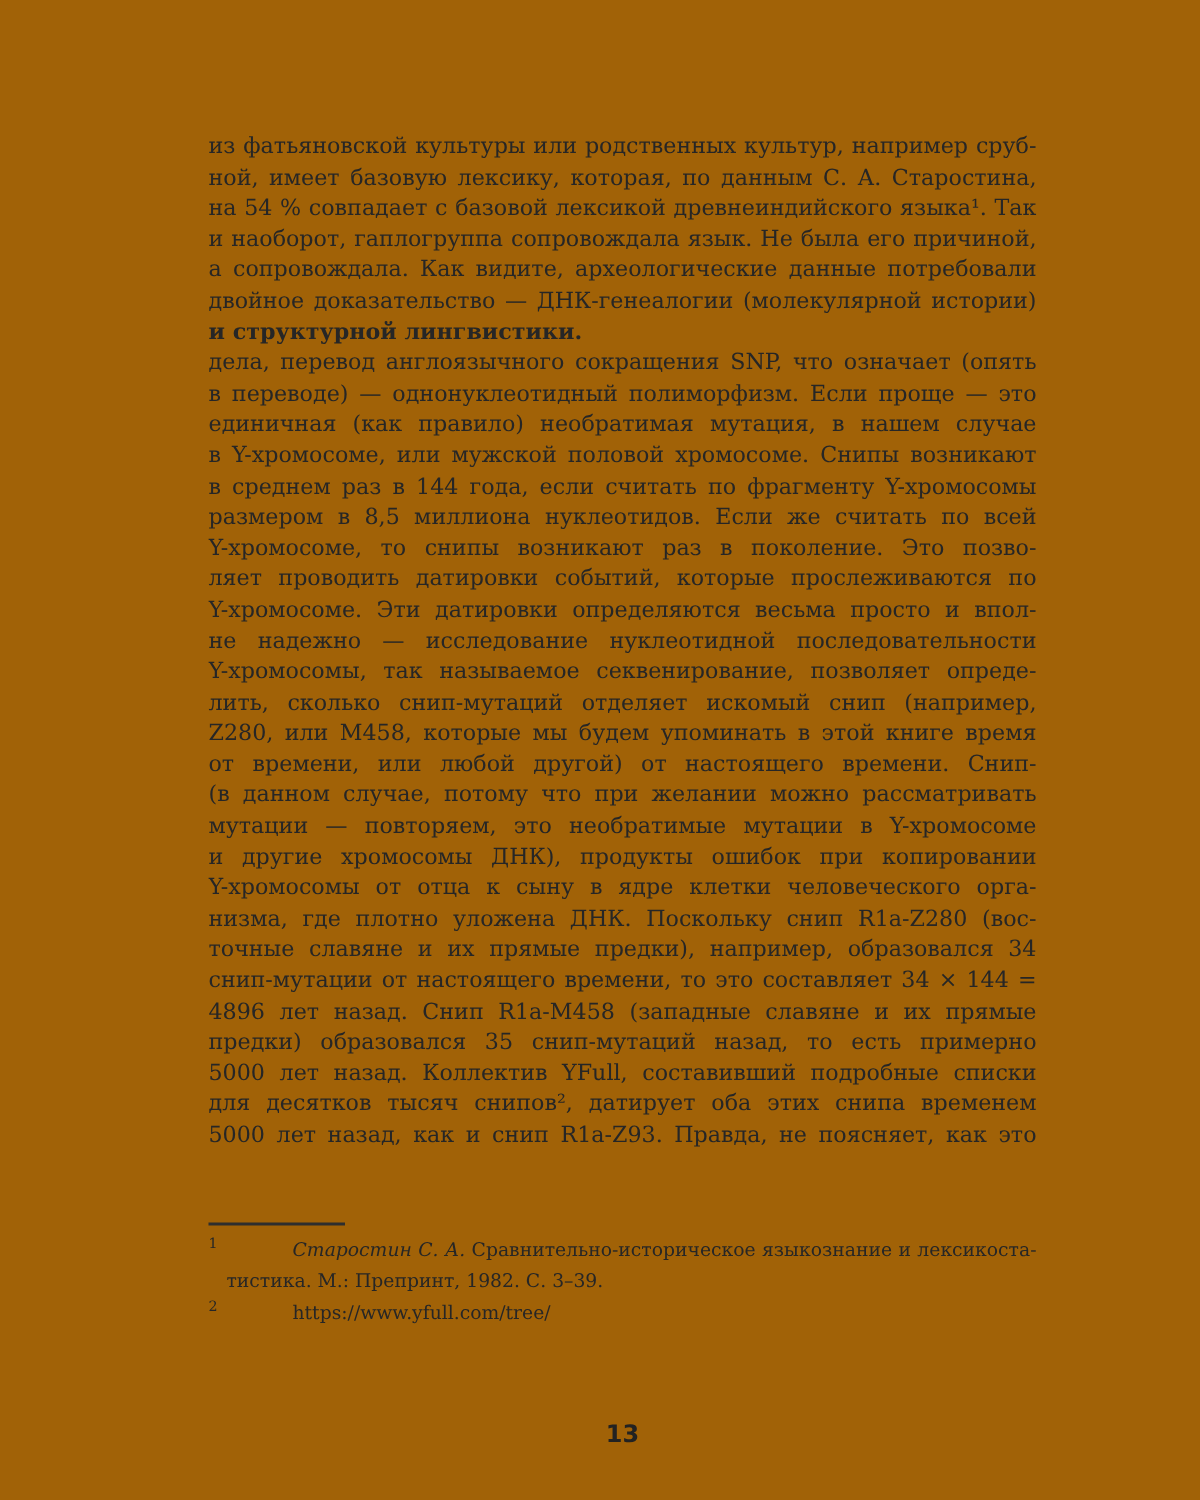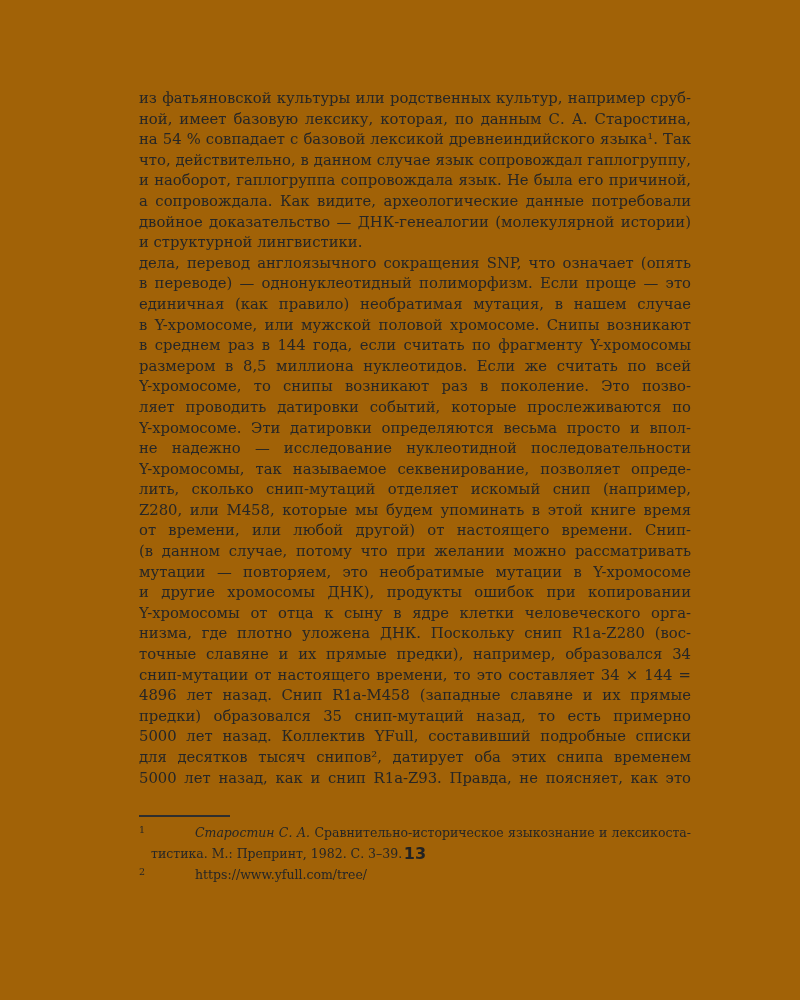--- a/index.html
+++ b/index.html
@@ -20,21 +20,21 @@
   }
   .ln {
     height: 20.6px;
     line-height: 20.6px;
     font-size: 14.8px;
     text-align: justify;
     text-align-last: justify;
     overflow: hidden;
     white-space: normal;
   }
-  .ln.endln { text-align-last: left; }
+  .ln.endln { text-align-last: left; font-weight: bold; }
   .ln.indent { text-indent: 19px; }
   .fnrule {
     position: absolute;
     left: 139px;
     top: 815px;
     width: 91px;
     height: 2px;
     background: #2e2e2e;
   }
   .footnotes {
@@ -51,38 +51,37 @@
     line-height: 21px;
     transform: translateY(-3px);
   }
   .fntxt { flex: 1; line-height: 21px; margin-left: 40px; }
   .fntxt.just { text-align: justify; text-align-last: justify; }
   .fncont { margin-left: 12px; line-height: 21px; }
   .fnitalic { font-style: italic; }
   .pageno {
     position: absolute;
     left: 139px;
-    top: 844px;
+    top: 946px;
     width: 552px;
     text-align: center;
     font-family: "DejaVu Sans", sans-serif;
     font-weight: bold;
     font-size: 16px;
     color: #222222;
   }
 </style>
 </head>
 <body>
 
 <div class="page">
   <main class="textblock">
       <div class="ln">из фатьяновской культуры или родственных культур, например сруб-</div>
       <div class="ln">ной, имеет базовую лексику, которая, по данным С. А. Старостина,</div>
       <div class="ln">на 54 % совпадает с базовой лексикой древнеиндийского языка¹. Так</div>
-      <div class="ln">что, действительно, в данном случае язык сопровождал гаплогруппу,</div>
       <div class="ln">и наоборот, гаплогруппа сопровождала язык. Не была его причиной,</div>
       <div class="ln">а сопровождала. Как видите, археологические данные потребовали</div>
       <div class="ln">двойное доказательство — ДНК-генеалогии (молекулярной истории)</div>
       <div class="ln endln">и структурной лингвистики.</div>
       <div class="ln">дела, перевод англоязычного сокращения SNP, что означает (опять</div>
       <div class="ln">в переводе) — однонуклеотидный полиморфизм. Если проще — это</div>
       <div class="ln">единичная (как правило) необратимая мутация, в нашем случае</div>
       <div class="ln">в Y-хромосоме, или мужской половой хромосоме. Снипы возникают</div>
       <div class="ln">в среднем раз в 144 года, если считать по фрагменту Y-хромосомы</div>
       <div class="ln">размером в 8,5 миллиона нуклеотидов. Если же считать по всей</div>

